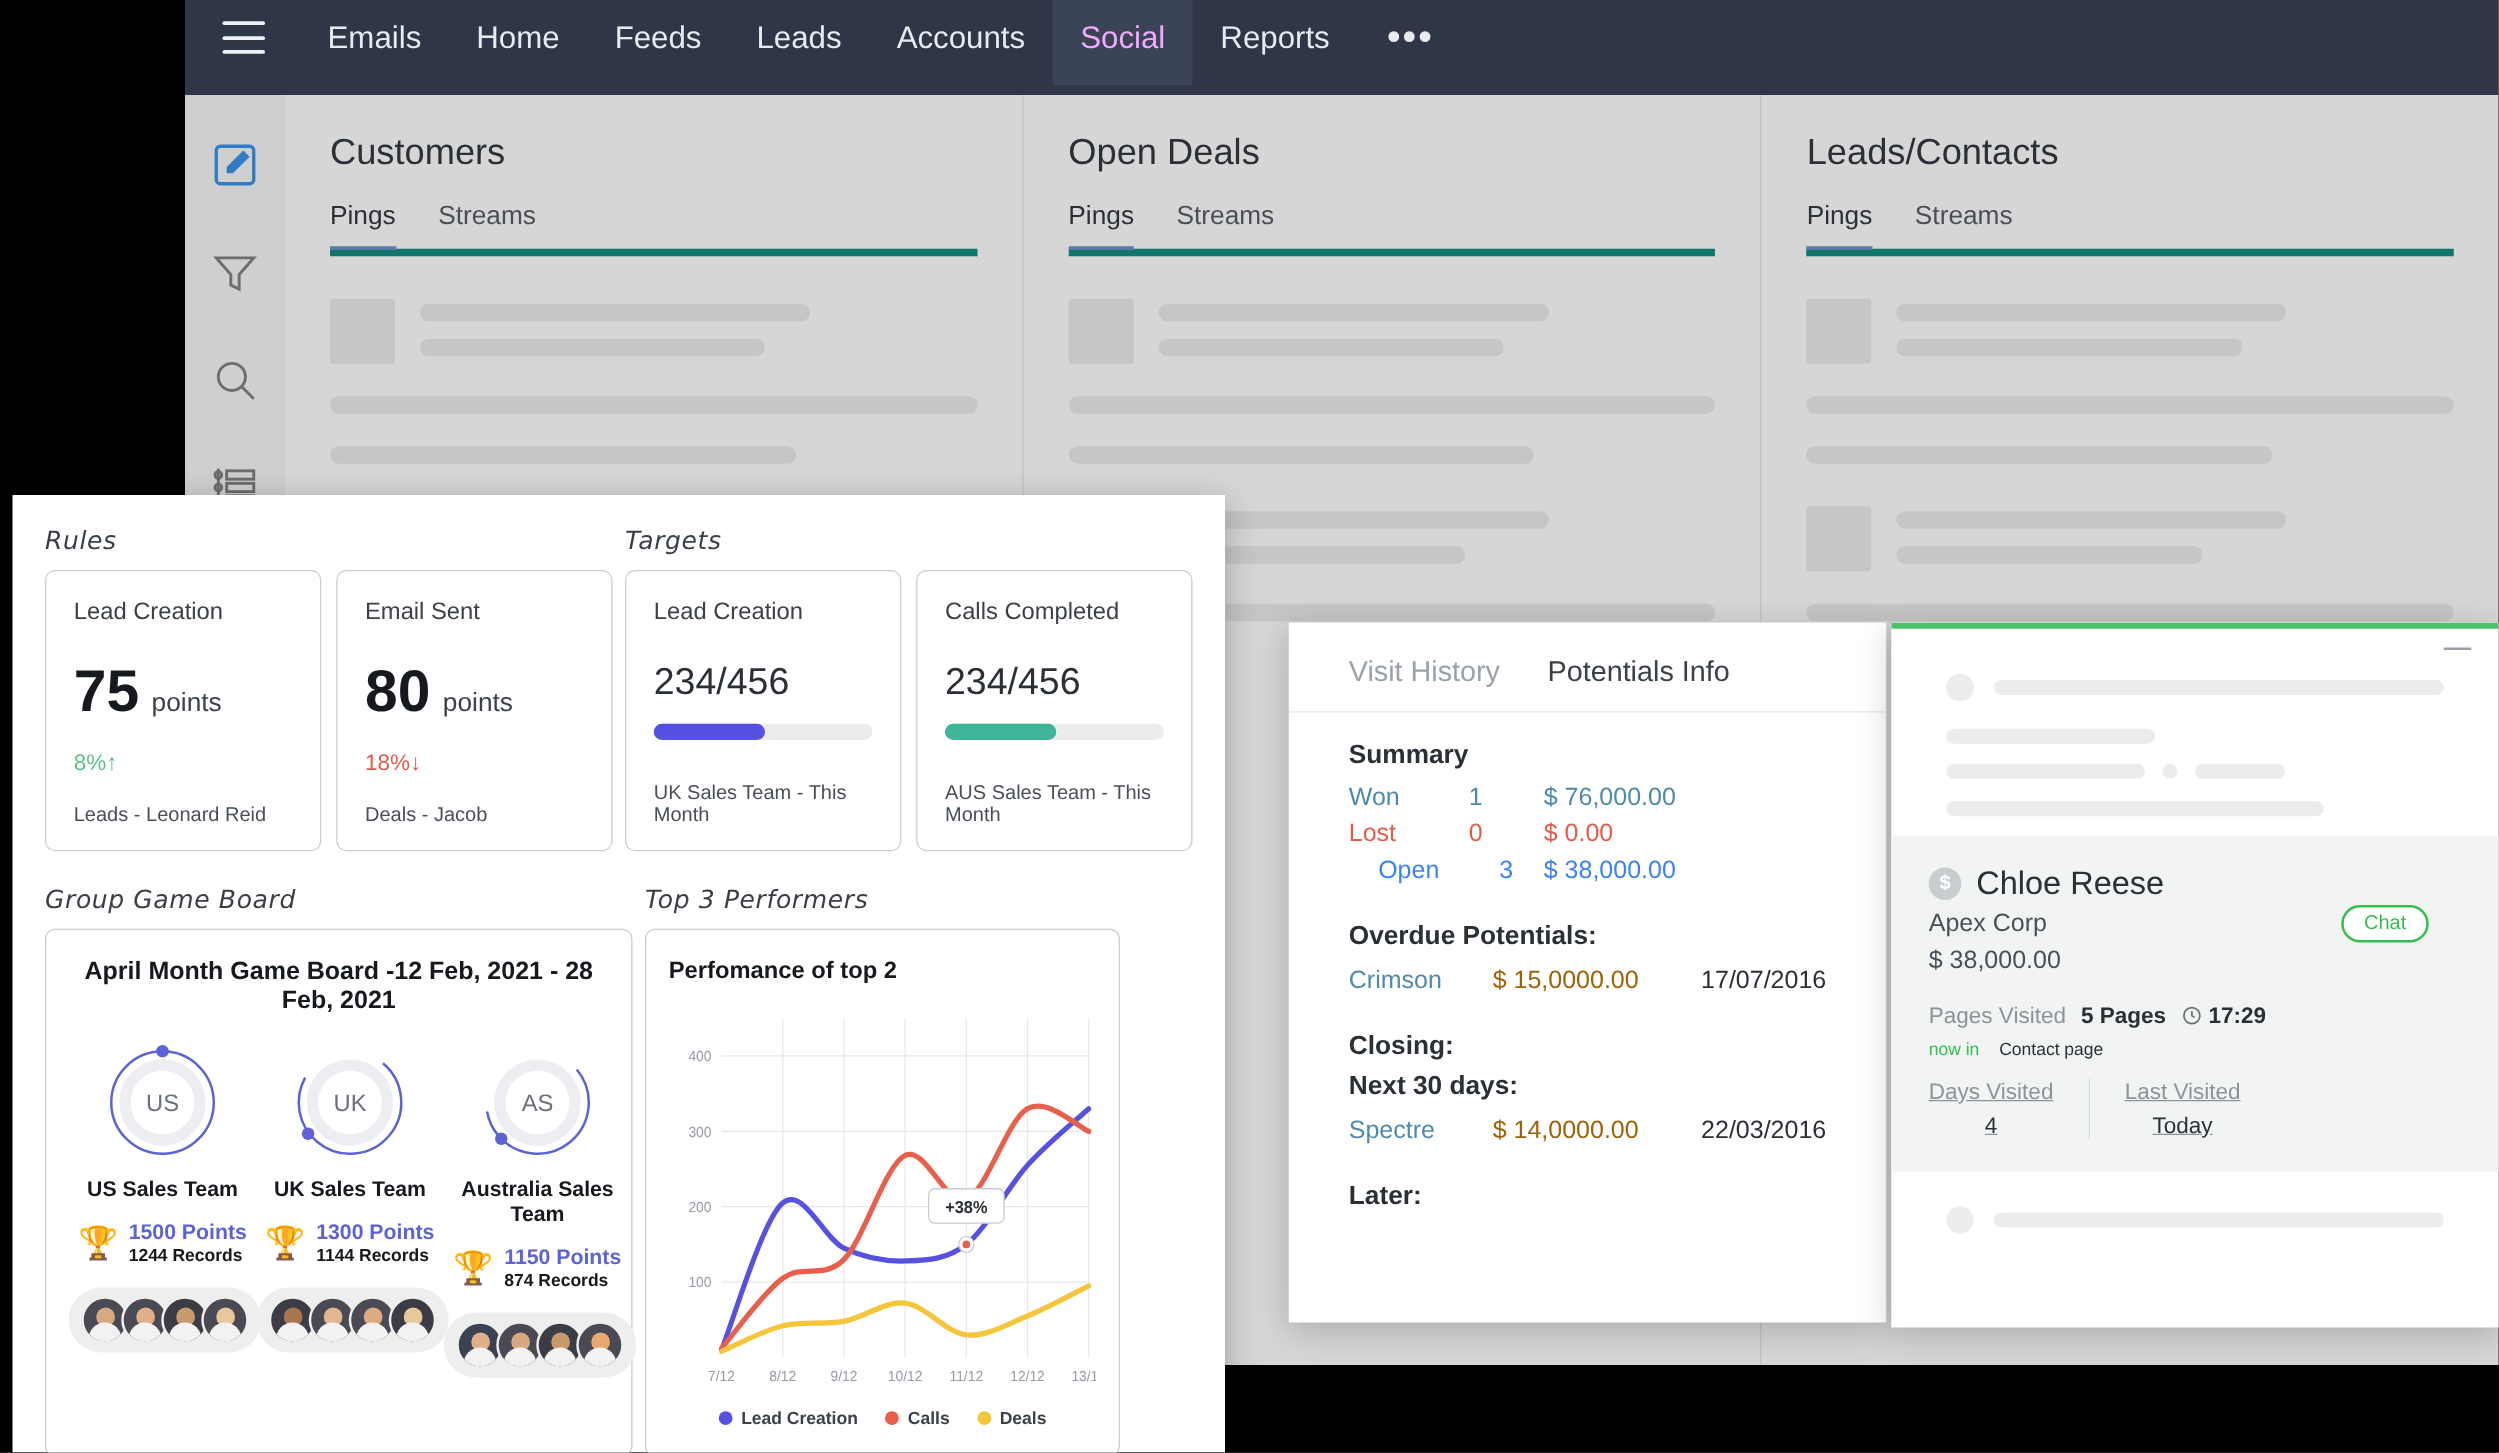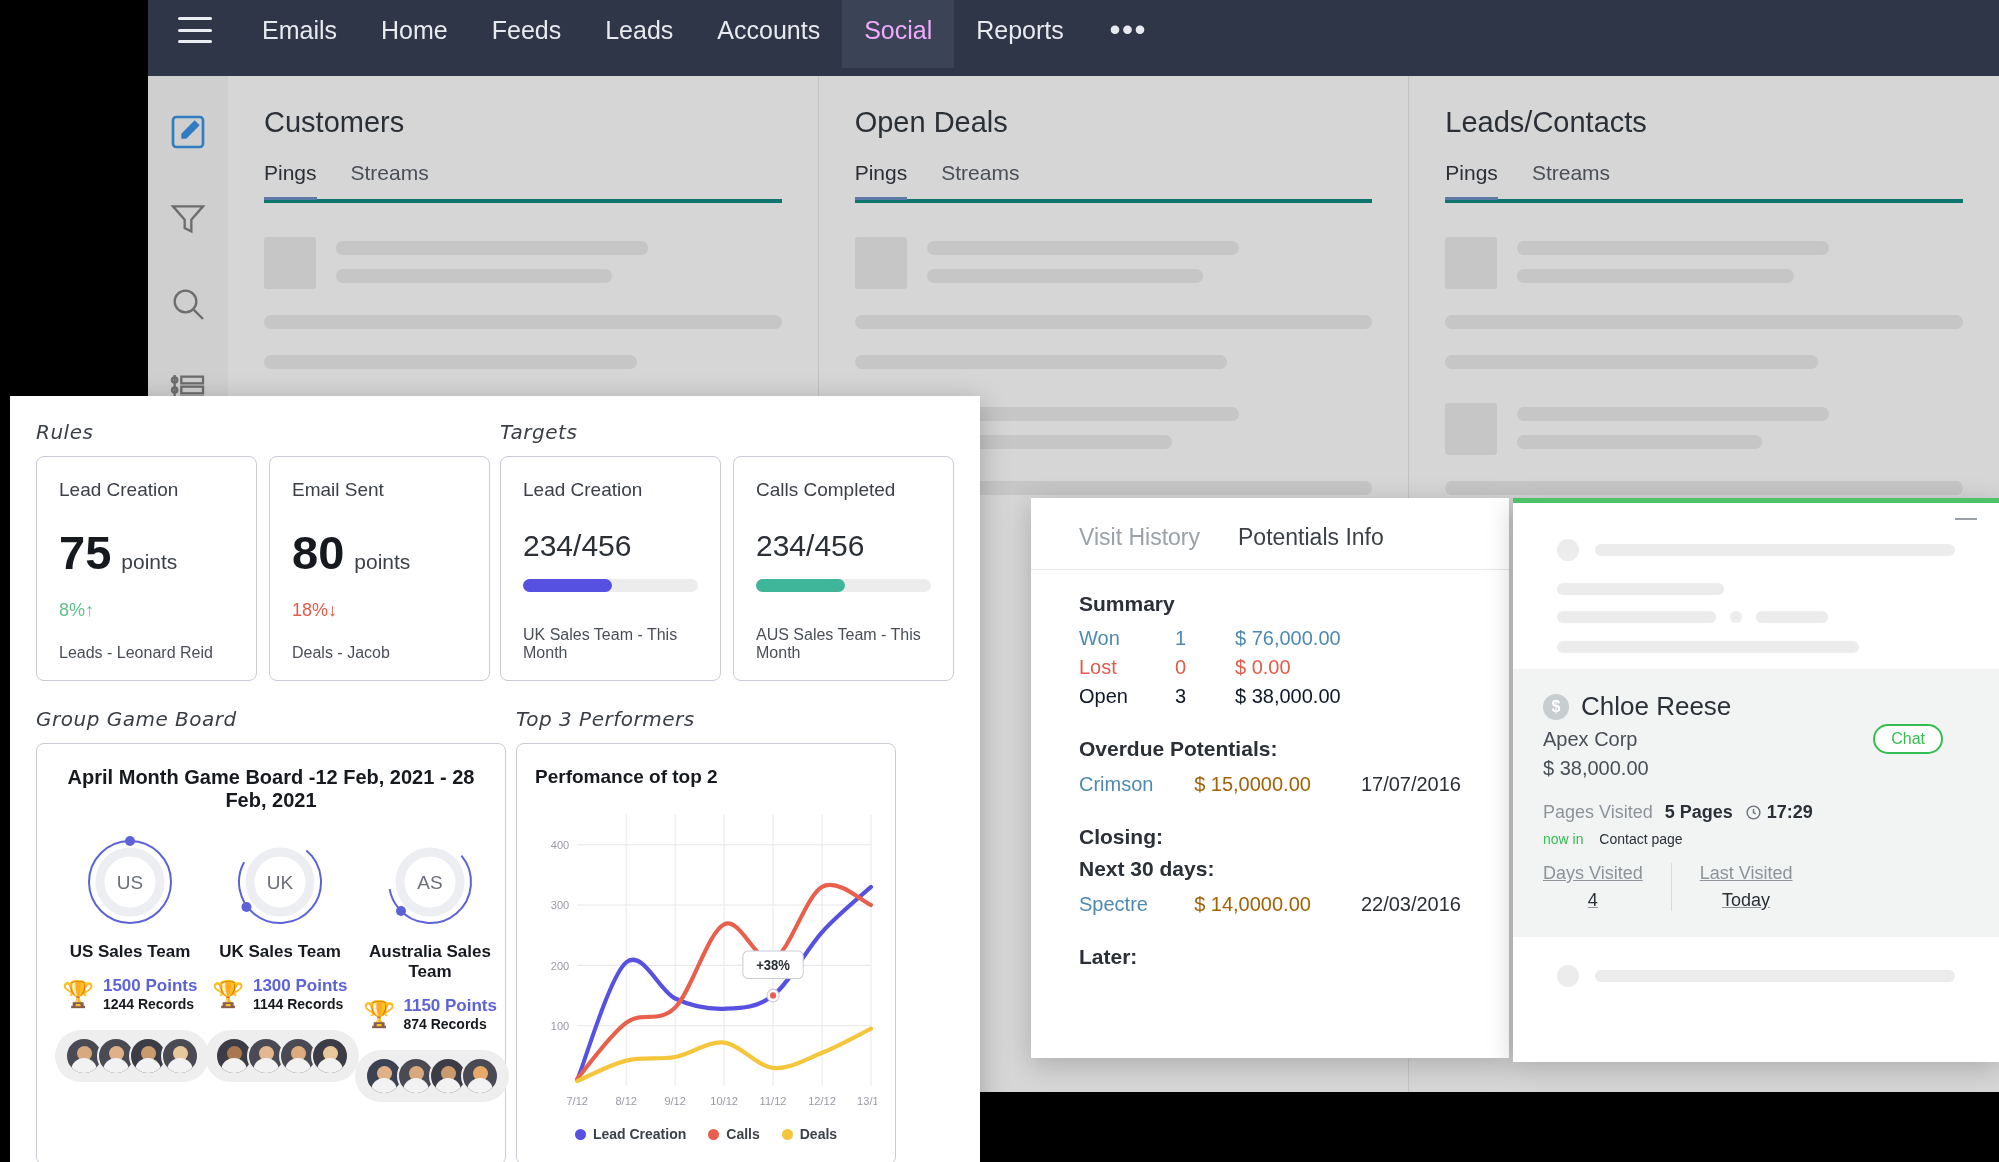--- a/index.html
+++ b/index.html
@@ -46,21 +46,21 @@
   .rail-icon { width: 40px; height: 40px; cursor: pointer; }
 
   
   .cols {
     position: absolute; left: 80px; top: 76px; right: 0; bottom: 0;
     display: flex;
   }
   .col { flex: 1 1 0; padding: 30px 36px 0 36px; border-right: 1px solid #c2c2c2; }
   .col:last-child { border-right: none; }
   .col-title { font-size: 29px; color: #2b2f36; margin-bottom: 22px; }
-  .tabs { display: flex; gap: 34px; border-bottom: 4px solid #0f766e; }
+  .tabs { display: flex; gap: 34px; border-bottom: 6px solid #0f766e; }
   .tab {
     font-size: 21px; color: #4a4f57; padding-bottom: 12px; cursor: pointer;
     border-bottom: 3px solid transparent; margin-bottom: -1px;
   }
   .tab.active { border-bottom-color: #5b7ba6; color: #2b2f36; }
 
   .sk-row { display: flex; gap: 20px; margin-top: 34px; }
   .sk-thumb { width: 52px; height: 52px; background: #c6c6c6; border-radius: 3px; flex: none; }
   .sk-lines { flex: 1; display: flex; flex-direction: column; gap: 14px; padding-top: 4px; }
   .sk-line { height: 14px; background: #c6c6c6; border-radius: 7px; }
@@ -145,21 +145,21 @@
   .dtab { font-size: 23px; padding-bottom: 18px; cursor: pointer; }
   .dtab.muted { color: #9ba1a8; }
   .dtab.cur { color: #3c4148; }
   .detail-body { padding: 22px 48px 0 48px; }
   .sec-head { font-size: 21px; font-weight: bold; color: #2b2f36; margin-bottom: 8px; }
   .sum-row { display: flex; font-size: 20px; line-height: 1.45; }
   .sum-label { width: 96px; }
   .sum-count { width: 60px; }
   .c-won { color: #4e8ab0; }
   .c-lost { color: #e35b4a; }
-  .c-open { color: #0f172a; }
+  .c-open { color: #3b82f6; text-align: center; }
   .gap-lg { height: 26px; }
   .row3 { display: flex; font-size: 20px; line-height: 1.5; }
   .r-name { width: 116px; color: #4e8ab0; }
   .r-amt { width: 168px; color: #a16207; }
   .r-date { color: #2b2f36; }
 
   
   .visitor {
     position: absolute; left: 1513px; top: 498px; width: 486px; height: 564px;
     background: #ffffff; box-shadow: 0 6px 26px rgba(0,0,0,.2); overflow: hidden;

